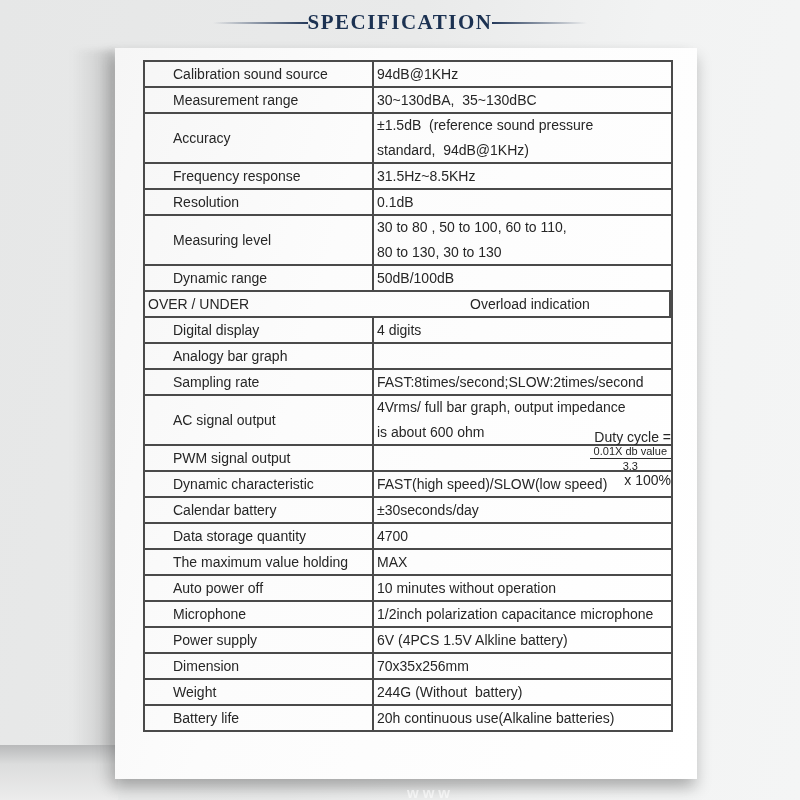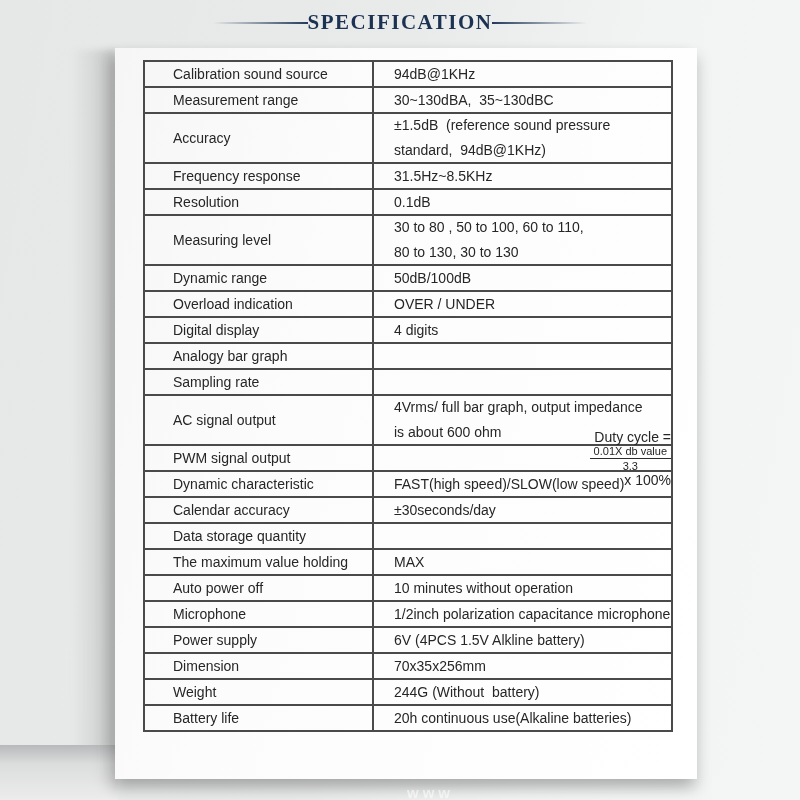--- a/index.html
+++ b/index.html
@@ -54,21 +54,21 @@
   }
   .row.tall { height: 50px; }
   .cell { box-sizing: border-box; font-size: 14px; }
   .cell.label {
     width: 229px; border-right: 2px solid #4a4a4a;
     padding-left: 28px;
     display: flex; align-items: center;
     white-space: pre;
   }
   .cell.value {
-    flex: 1; padding-left: 20px;
+    flex: 1; padding-left: 3px;
     display: flex; flex-direction: column; justify-content: center;
   }
   .vline { line-height: 25px; white-space: pre; }
   .cell.value.formula { flex-direction: column; align-items: flex-end; }
   .frac {
     display: inline-flex; flex-direction: column; align-items: center;
     font-size: 11px; line-height: 12px; 
   }
   .frac .num { border-bottom: 1.5px solid #2b2b2b; padding: 0 4px 1px; }
   .frac .den { padding-top: 1px; }
@@ -133,36 +133,39 @@
             <div class="vline">80 to 130, 30 to 130</div>
           </div>
         </div>
         <div class="row">
           <div class="cell label">Dynamic range</div>
           <div class="cell value">
             <div class="vline">50dB/100dB</div>
           </div>
         </div>
         <div class="row">
+          <div class="cell value">
+            <div class="vline">OVER / UNDER</div>
+          </div>
           <div class="cell label">Overload indication</div>
-          <div class="cell value">
-            <div class="vline">OVER / UNDER</div>
-          </div>
         </div>
         <div class="row">
           <div class="cell label">Digital display</div>
           <div class="cell value">
             <div class="vline">4 digits</div>
           </div>
         </div>
         <div class="row">
           <div class="cell label">Analogy bar graph</div>
         </div>
         <div class="row">
           <div class="cell label">Sampling rate</div>
+          <div class="cell value">
+            <div class="vline">FAST:8times/second;SLOW:2times/second</div>
+          </div>
         </div>
         <div class="row tall">
           <div class="cell label">AC signal output</div>
           <div class="cell value">
             <div class="vline">4Vrms/ full bar graph, output impedance</div>
             <div class="vline">is about 600 ohm</div>
           </div>
         </div>
         <div class="row">
           <div class="cell label">PWM signal output</div>
@@ -175,27 +178,30 @@
             <span class="suffix">x 100%</span>
           </div>
         </div>
         <div class="row">
           <div class="cell label">Dynamic characteristic</div>
           <div class="cell value">
             <div class="vline">FAST(high speed)/SLOW(low speed)</div>
           </div>
         </div>
         <div class="row">
-          <div class="cell label">Calendar accuracy</div>
+          <div class="cell label">Calendar battery</div>
           <div class="cell value">
             <div class="vline">±30seconds/day</div>
           </div>
         </div>
         <div class="row">
           <div class="cell label">Data storage quantity</div>
+          <div class="cell value">
+            <div class="vline">4700</div>
+          </div>
         </div>
         <div class="row">
           <div class="cell label">The maximum value holding</div>
           <div class="cell value">
             <div class="vline">MAX</div>
           </div>
         </div>
         <div class="row">
           <div class="cell label">Auto power off</div>
           <div class="cell value">

